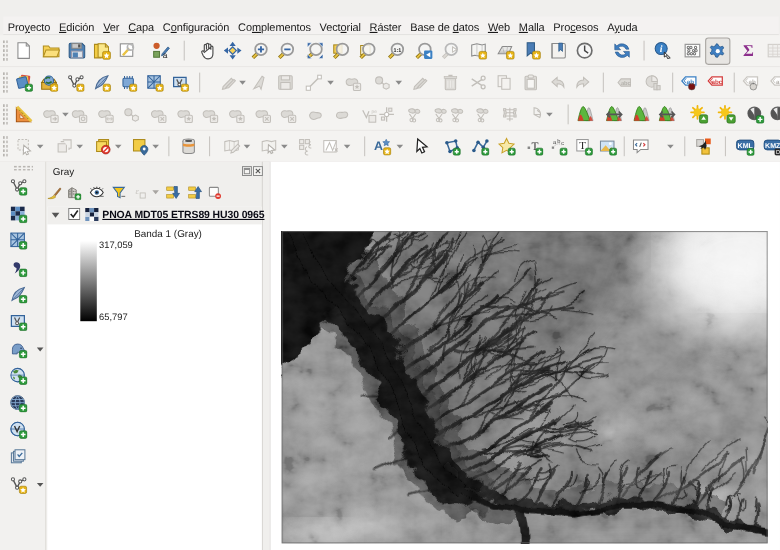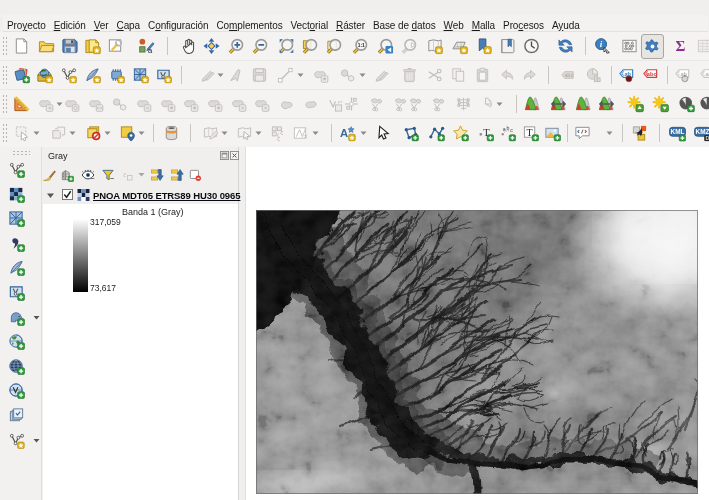--- a/index.html
+++ b/index.html
@@ -902,21 +902,21 @@
               <rect x="0" y="8" width="4" height="4" fill="#6f93bd"></rect>
               <rect x="8" y="8" width="4" height="4" fill="#2a3b5e"></rect>
               <rect x="0" y="4" width="4" height="4" fill="#c9d4e2"></rect>
               <rect x="8" y="4" width="4" height="4" fill="#c9d4e2"></rect>
               <rect x="4" y="8" width="4" height="4" fill="#fff"></rect>
             </svg></span>
         <span style="position:absolute;left:50px;top:1.5px;font-size:9.5px;font-weight:bold;color:#0a0a14;text-decoration:underline;white-space:nowrap;letter-spacing:-0.1px;">PNOA MDT05 ETRS89 HU30 0965</span>
         <span style="position:absolute;left:31px;top:19px;font-size:9px;color:#222;margin-left:48px;">Banda 1 (Gray)</span>
         <div id="gradbar"></div>
         <span class="glabel" style="left:47px;top:29px;">317,059</span>
-        <span class="glabel" style="left:47px;top:95px;">73,617</span>
+        <span class="glabel" style="left:47px;top:95px;">65,797</span>
       </div>
     </div>
     <div id="dem-wrap">
         <svg id="dem" width="442" height="284" viewBox="0 0 442 284">
 <defs>
 <radialGradient id="bright" cx="50%" cy="50%" r="50%">
  <stop offset="0%" stop-color="#fdfdfd"></stop>
               <stop offset="45%" stop-color="#e8e8e8" stop-opacity="0.85"></stop>
               <stop offset="100%" stop-color="#e8e8e8" stop-opacity="0"></stop>
 </radialGradient>

